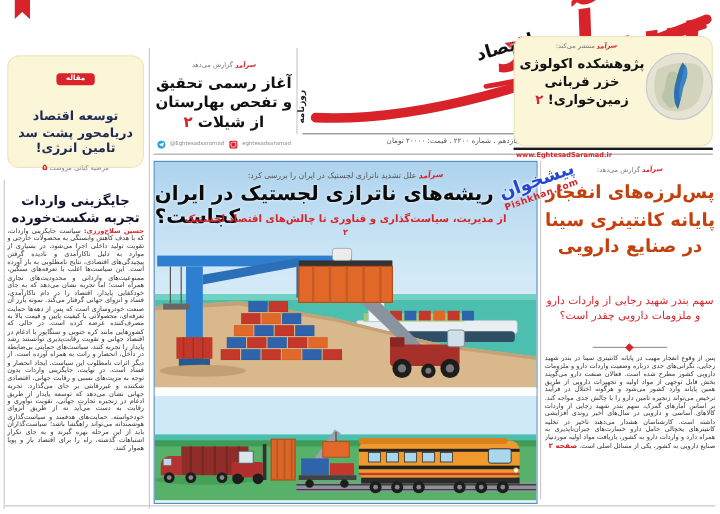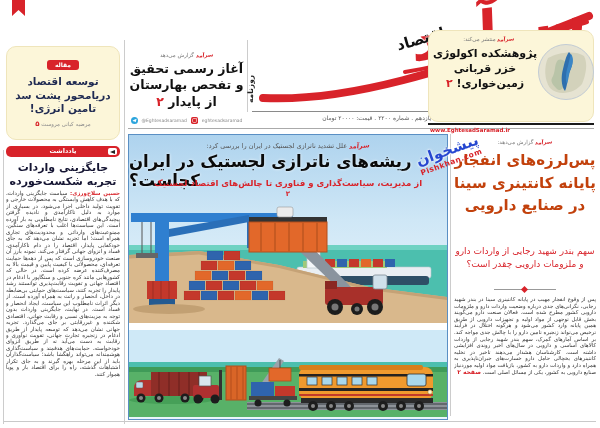--- a/index.html
+++ b/index.html
@@ -11,21 +11,21 @@
 
   
   .ribbon { position:absolute; left:12px; top:0; width:13px; height:16px; background:#d8232a;
             clip-path:polygon(0 0,100% 0,100% 100%,50% 62%,0 100%); }
 
   
   .article-box { position:absolute; left:6px; top:46px; width:114px; height:94px;
                  background:#fcf6d9; border:1px solid #efe5bb; border-radius:10px; text-align:center; padding-top:5px; }
   .pill { display:inline-block; background:#d8232a; color:#fff; font-size:6px; font-weight:bold;
           border-radius:3px; padding:1px 8px 2px; }
-  .article-title { margin-top:4px; padding:0 7px; font-size:10.5px; font-weight:bold; color:#1f2a52; line-height:1.3; }
+  .article-title { margin-top:20px; padding:0 7px; font-size:10.5px; font-weight:bold; color:#1f2a52; line-height:1.3; }
   .article-author { margin-top:4px; font-size:5.5px; color:#8a8a8a; }
   .pg { color:#d8232a; font-weight:bold; }
   .article-author .pg { font-size:7px; }
 
   .note-badge { position:absolute; left:6px; top:146px; width:114px; height:11px; background:#d8232a;
                 border-radius:5px; color:#fff; font-size:6.5px; font-weight:bold; text-align:center; line-height:11px; }
   .pen-icon { position:absolute; right:3px; top:2px; width:9px; height:7px; background:#fff; border-radius:2px; }
   .pen-icon::after { content:""; position:absolute; right:2px; top:1.5px; width:0; height:0;
                      border-top:2px solid transparent; border-bottom:2px solid transparent; border-right:5px solid #222; }
   .note-title { position:absolute; left:6px; top:161px; width:114px; font-size:11px; font-weight:bold;
@@ -115,36 +115,32 @@
 
   <div class="article-box">
     <span class="pill">مقاله</span>
     <div class="article-title">توسعه اقتصاد دریامحور پشت سد تامین انرژی!</div>
     <div class="article-author">
       <span>مرضیه کیانی مروست</span>
       <span class="pg">۵</span>
     </div>
   </div>
 
-  <div class="note-badge">
-    <span class="pen-icon"></span>
-    <span>یادداشت</span>
-  </div>
   <div class="note-title">جایگزینی واردات تجربه شکست‌خورده</div>
   <div class="note-body">
     <span class="lead">حسین سلاح‌ورزی:</span>
     <span>سیاست جایگزینی واردات، که با هدف کاهش وابستگی به محصولات خارجی و تقویت تولید داخلی اجرا می‌شود، در بسیاری از موارد به دلیل ناکارآمدی و نادیده گرفتن پیچیدگی‌های اقتصادی، نتایج نامطلوبی به بار آورده است. این سیاست‌ها اغلب با تعرفه‌های سنگین، ممنوعیت‌های وارداتی و محدودیت‌های تجاری همراه است؛ اما تجربه نشان می‌دهد که به جای خودکفایی پایدار، اقتصاد را در دام ناکارآمدی، فساد و انزوای جهانی گرفتار می‌کند. نمونه بارز آن صنعت خودروسازی است که پس از دهه‌ها حمایت تعرفه‌ای، محصولاتی با کیفیت پایین و قیمت بالا به مصرف‌کننده عرضه کرده است. در حالی که کشورهایی مانند کره جنوبی و سنگاپور با ادغام در اقتصاد جهانی و تقویت رقابت‌پذیری توانستند رشد پایدار را تجربه کنند، سیاست‌های حمایتی بی‌ضابطه در داخل، انحصار و رانت به همراه آورده است. از دیگر اثرات نامطلوب این سیاست، ایجاد انحصار و فساد است. در نهایت، جایگزینی واردات بدون توجه به مزیت‌های نسبی و رقابت جهانی، اقتصادی شکننده و غیررقابتی بر جای می‌گذارد. تجربه جهانی نشان می‌دهد که توسعه پایدار از طریق ادغام در زنجیره تجارت جهانی، تقویت نوآوری و رقابت به دست می‌آید نه از طریق انزوای خودخواسته. حمایت‌های هدفمند و سیاست‌گذاری هوشمندانه می‌تواند راهگشا باشد؛ سیاست‌گذاران باید از این مرحله بهره گیرند و به جای تکرار اشتباهات گذشته، راه را برای اقتصاد باز و پویا هموار کنند.</span>
   </div>
 
   <div class="kicker-line mid-kicker">
     <span class="brand">سرآمد</span>
     <span>گزارش می‌دهد</span>
   </div>
   <div class="mid-title">
-    <span>آغاز رسمی تحقیق و تفحص بهارستان از پایدار</span>
+    <span>آغاز رسمی تحقیق و تفحص بهارستان از شیلات</span>
     <span class="pg">۲</span>
   </div>
   <div class="social-bar">
     <svg width="7" height="7" viewBox="0 0 10 10">
       <circle cx="5" cy="5" r="5" fill="#2ca5dd"></circle>
         <path d="M2,5 L8,2.5 L6.7,7.5 L5,6 L4,7 L3.8,5.6 Z" fill="#fff"></path>
     </svg>
     <span>@Eghtesadsaramad</span>
     <svg width="7" height="7" viewBox="0 0 10 10">
       <rect width="10" height="10" rx="2.5" fill="#d8232a"></rect>

